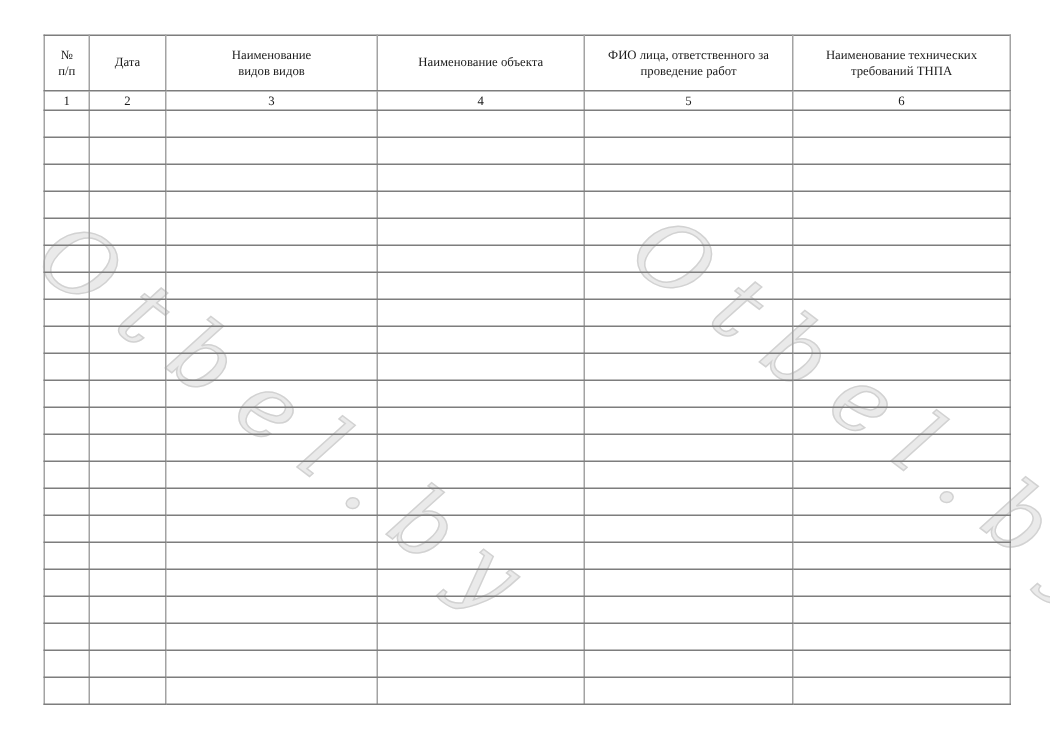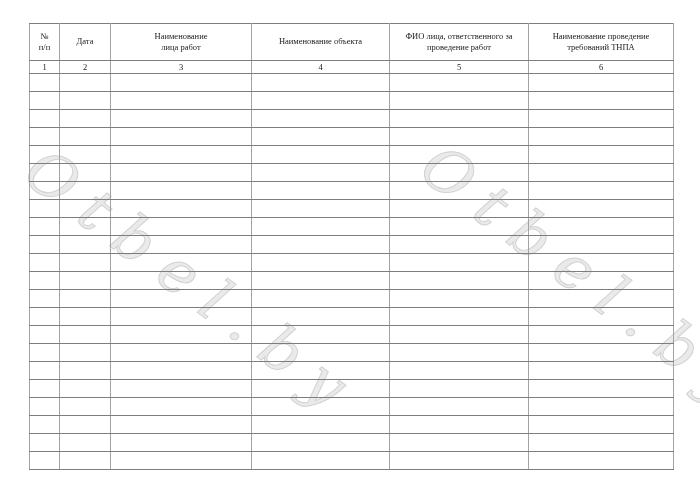--- a/index.html
+++ b/index.html
@@ -91,25 +91,25 @@
       <col style="width:138px">
       <col style="width:139px">
       <col style="width:145px">
     </colgroup>
     <thead>
       <tr class="header-row">
         <th>№
 п/п</th>
         <th>Дата</th>
         <th>Наименование
-лица работ</th>
+видов видов</th>
         <th>Наименование объекта</th>
         <th>ФИО лица, ответственного за
 проведение работ</th>
-        <th>Наименование проведение
+        <th>Наименование технических
 требований ТНПА</th>
       </tr>
       <tr class="numbers-row">
         <td>1</td>
         <td>2</td>
         <td>3</td>
         <td>4</td>
         <td>5</td>
         <td>6</td>
       </tr>

